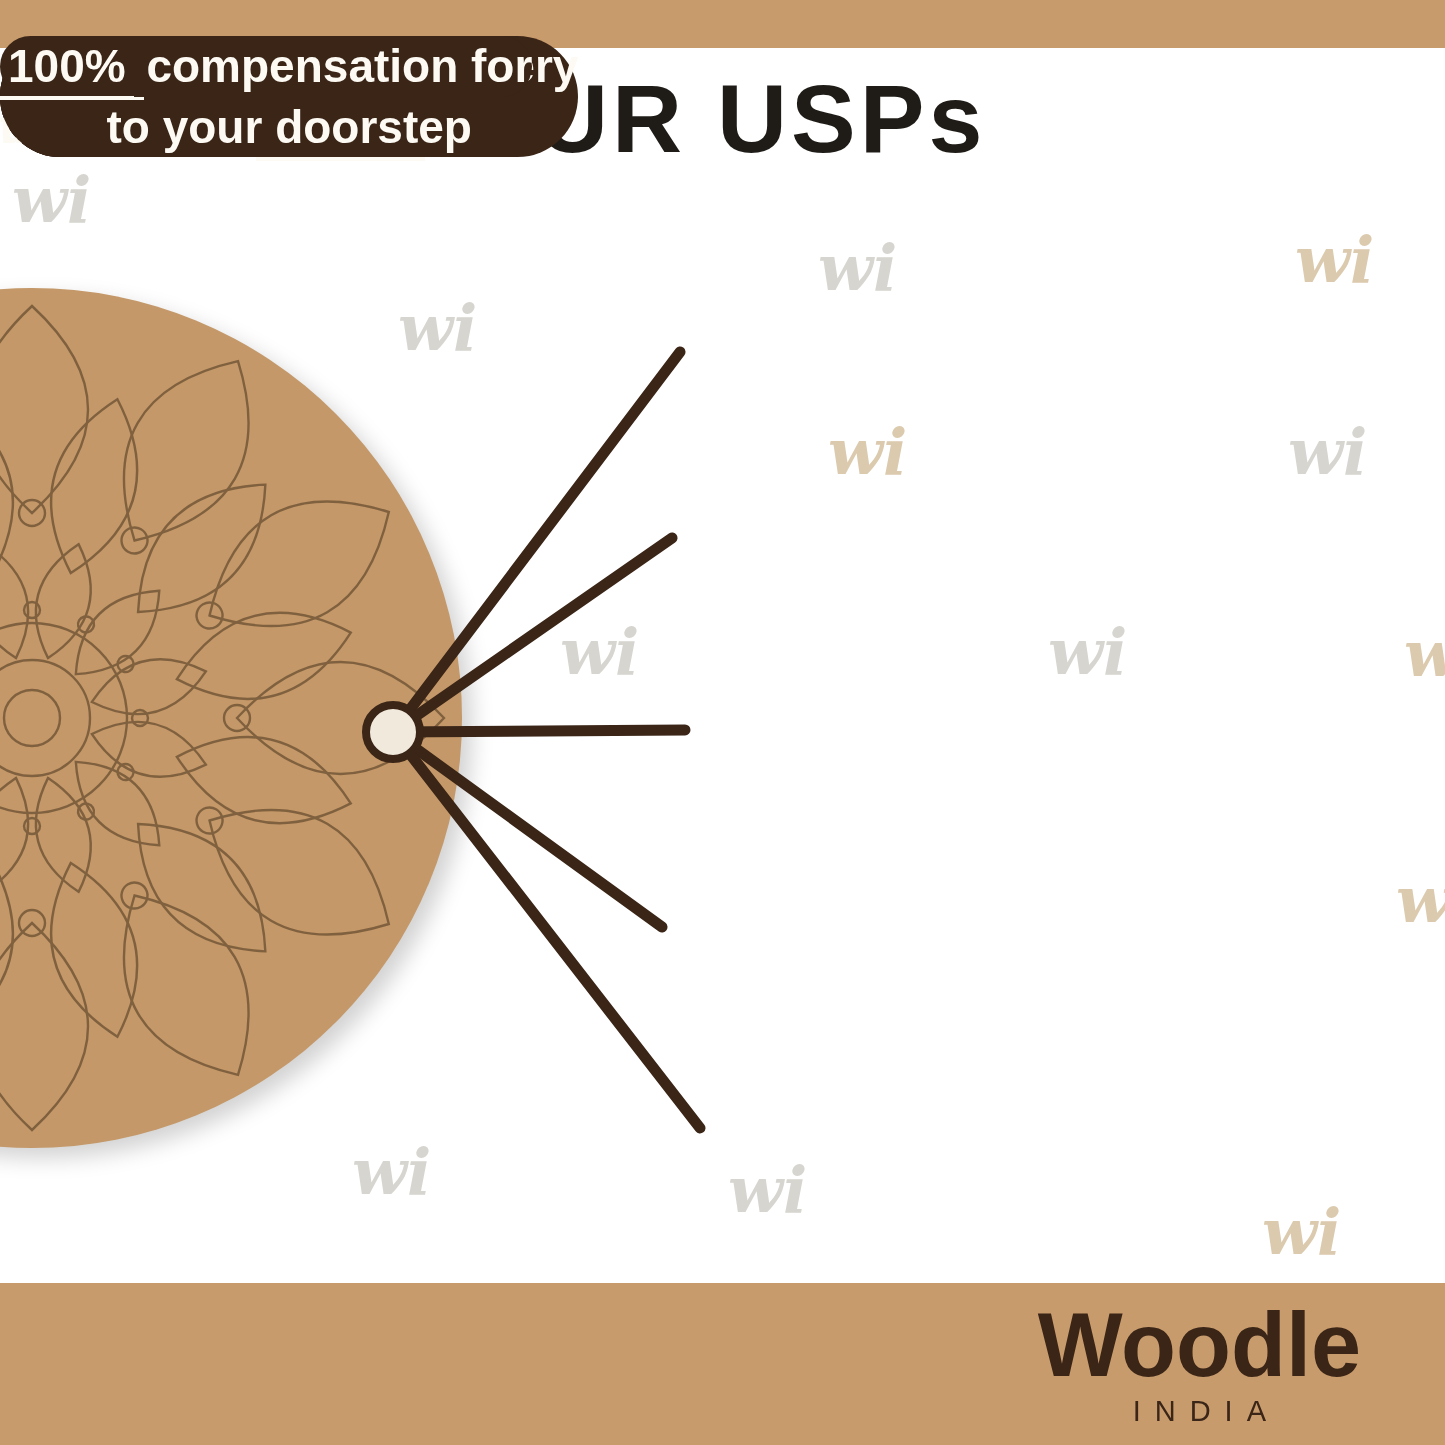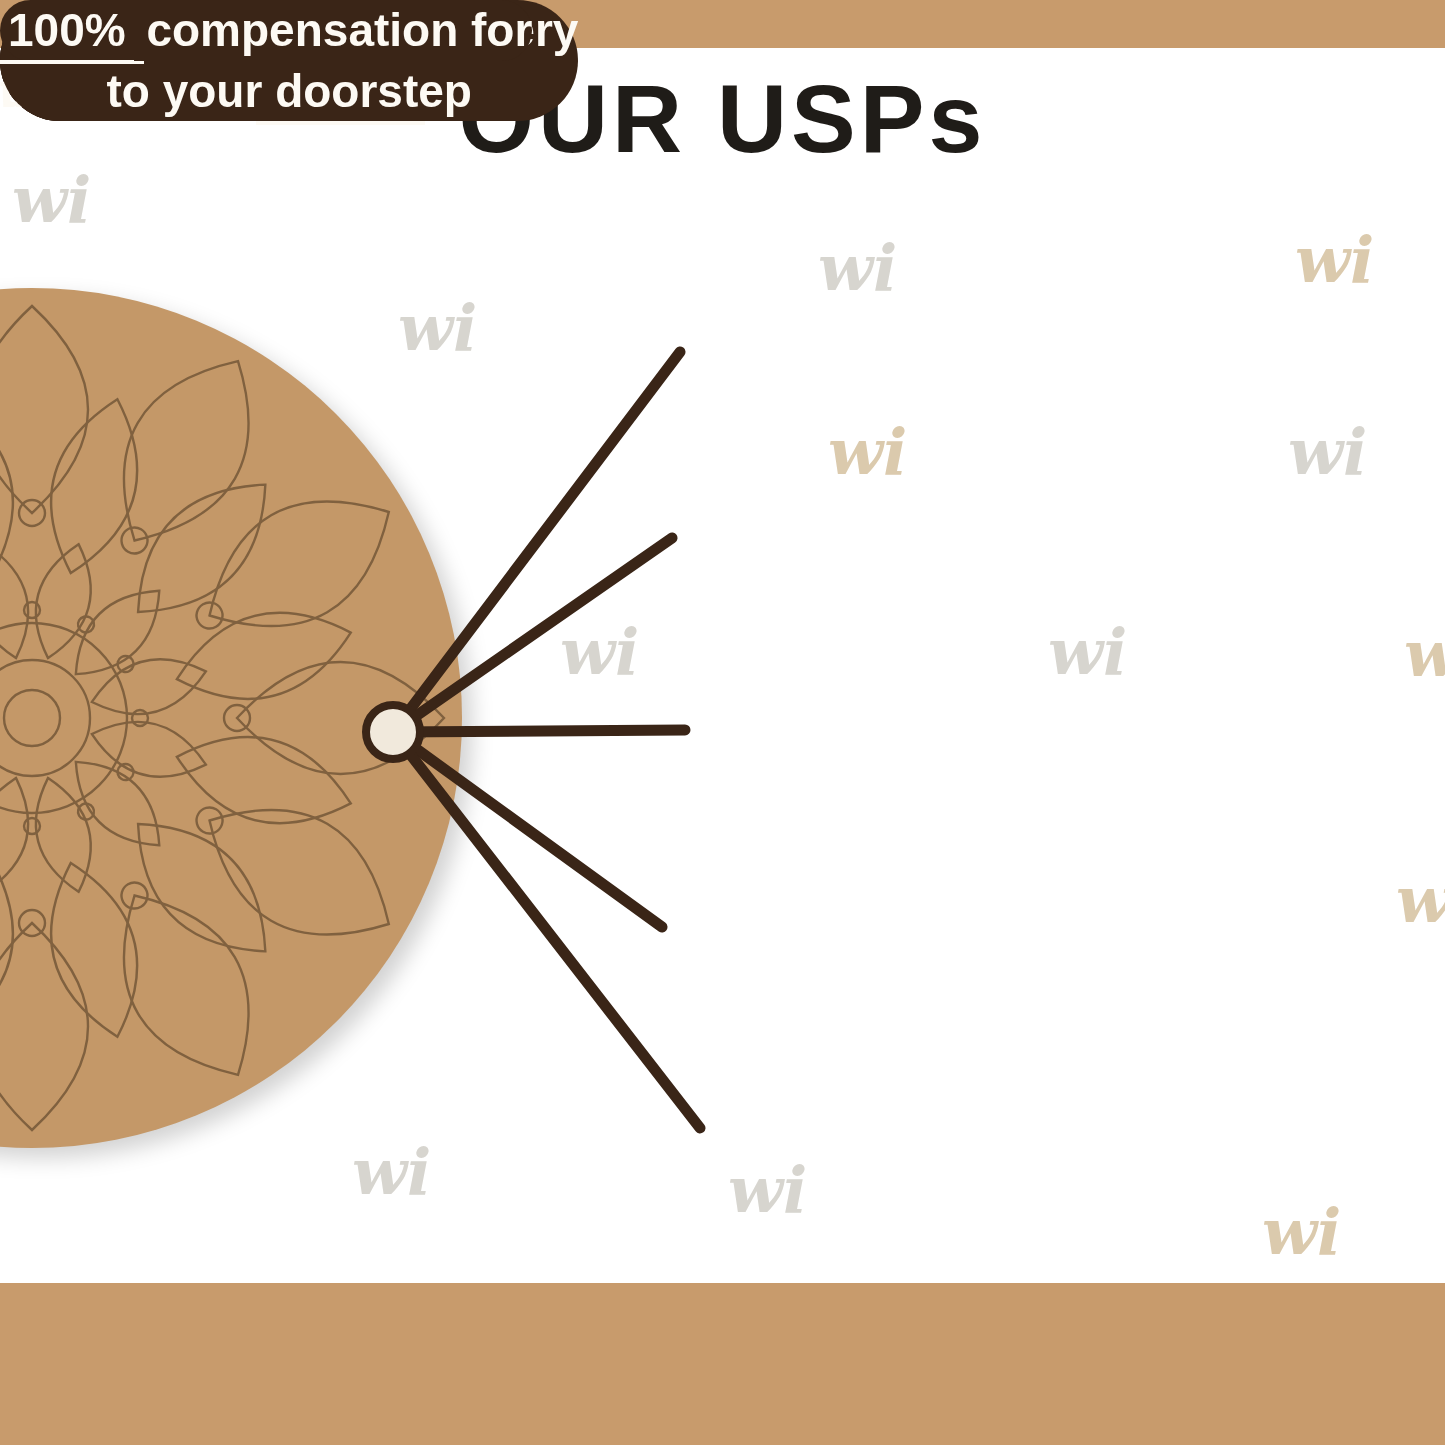--- a/index.html
+++ b/index.html
@@ -32,21 +32,21 @@
   .mdf-circle path, .mdf-circle circle { fill:none; stroke:var(--mandala-line,#80613f); stroke-width:2.4; }
   .connectors { position:absolute; left:0; top:0; width:1445px; height:1445px; pointer-events:none; }
   .connectors line { stroke:var(--pill-brown,#3a2517); stroke-width:11; stroke-linecap:round; }
   .node {
     position:absolute; left:362px; top:701px; width:46px; height:46px; box-sizing:content-box;
     border:8px solid var(--pill-brown,#3a2517); border-radius:50%; background:var(--node-fill,#f1e9dc);
   }
   .pill {
     position:absolute; background:var(--pill-brown,#3a2517); border-radius:999px;
     display:flex; flex-direction:column; align-items:center; justify-content:center;
-    color:var(--text-light,#fdfaf4); font-weight:700; font-size:46px; line-height:1.32; text-align:center;
+    color:var(--text-light,#fdfaf4); font-weight:700; font-size:46px; line-height:1.32; text-align:center;margin-top:36px;
   }
   .pill:nth-of-type(1) { left:617px; top:278px; width:716px; height:148px; }
   .pill:nth-of-type(2) { left:612px; top:463px; width:736px; height:150px; }
   .pill:nth-of-type(3) { left:628px; top:652px; width:729px; height:155px; }
   .pill:nth-of-type(4) { left:607px; top:853px; width:794px; height:148px; }
   .pill:nth-of-type(5) { left:638px; top:1053px; width:759px; height:150px; }
   .pill-line { white-space:nowrap; }
   .uline { border-bottom:4px solid var(--text-light,#fdfaf4); padding:0 8px 4px; }
   .logo { position:absolute; right:84px; top:1298px; color:var(--pill-brown,#3a2517); text-align:center; }
   .logo-name { font-size:90px; font-weight:700; line-height:1.05; }
@@ -172,14 +172,18 @@
   <div class="pill">
       <div class="pill-line"><span class="uline">Quick</span><span> dispatch &amp; delivery</span></div>
       <div class="pill-line"><span>to your doorstep</span></div>
     </div>
   <div class="pill">
       <div class="pill-line"><span class="uline">100%</span><span> compensation for</span></div>
     </div>
 
   <div class="band-bottom"></div>
 
+  <div class="logo">
+    <div class="logo-name">Woodle</div>
+    <div class="logo-sub">INDIA</div>
+  </div>
 
 </div>
 
 </body></html>

